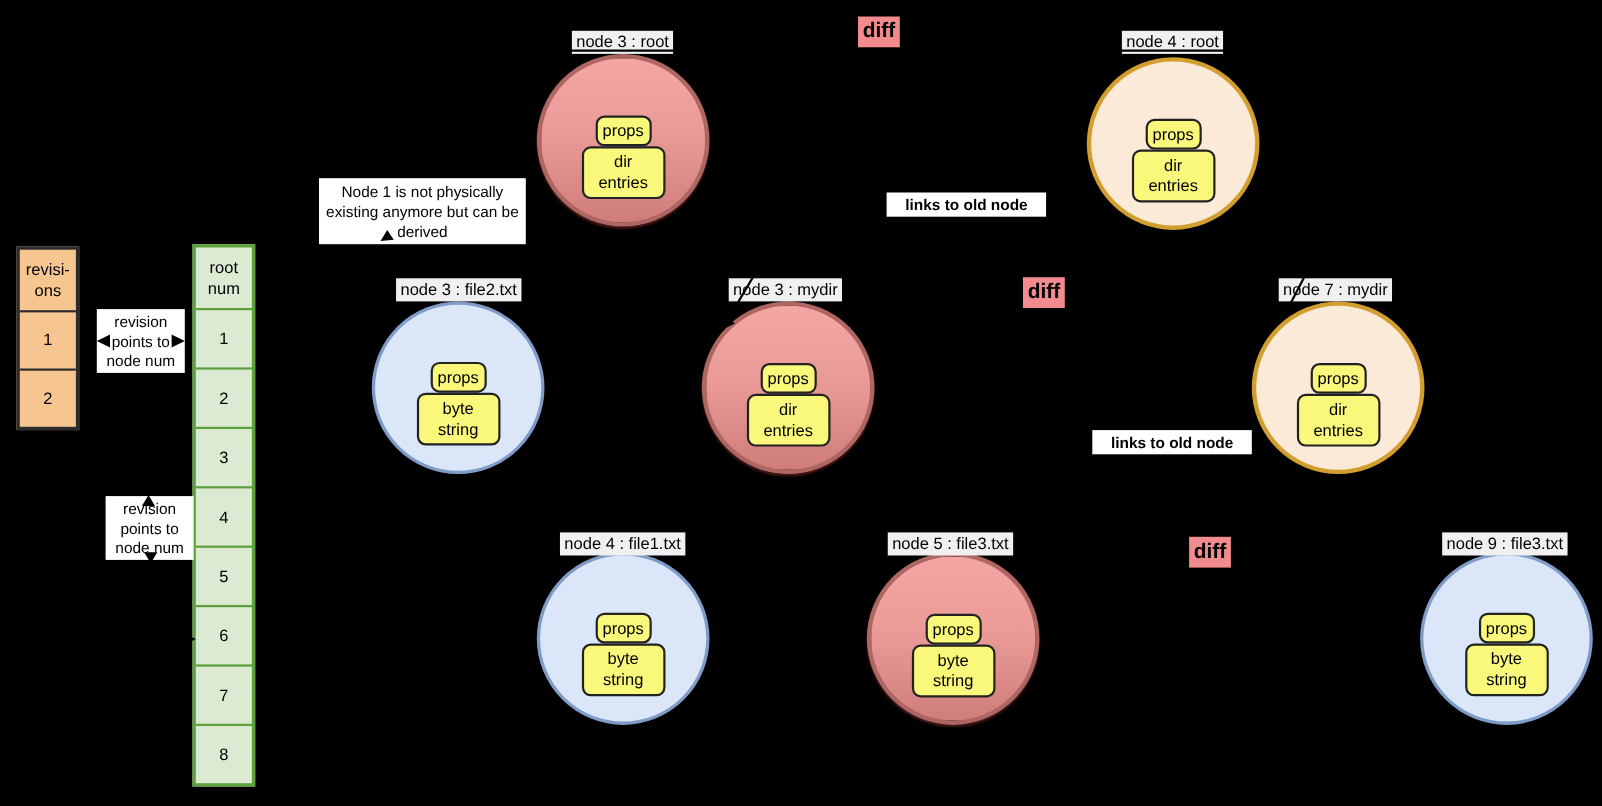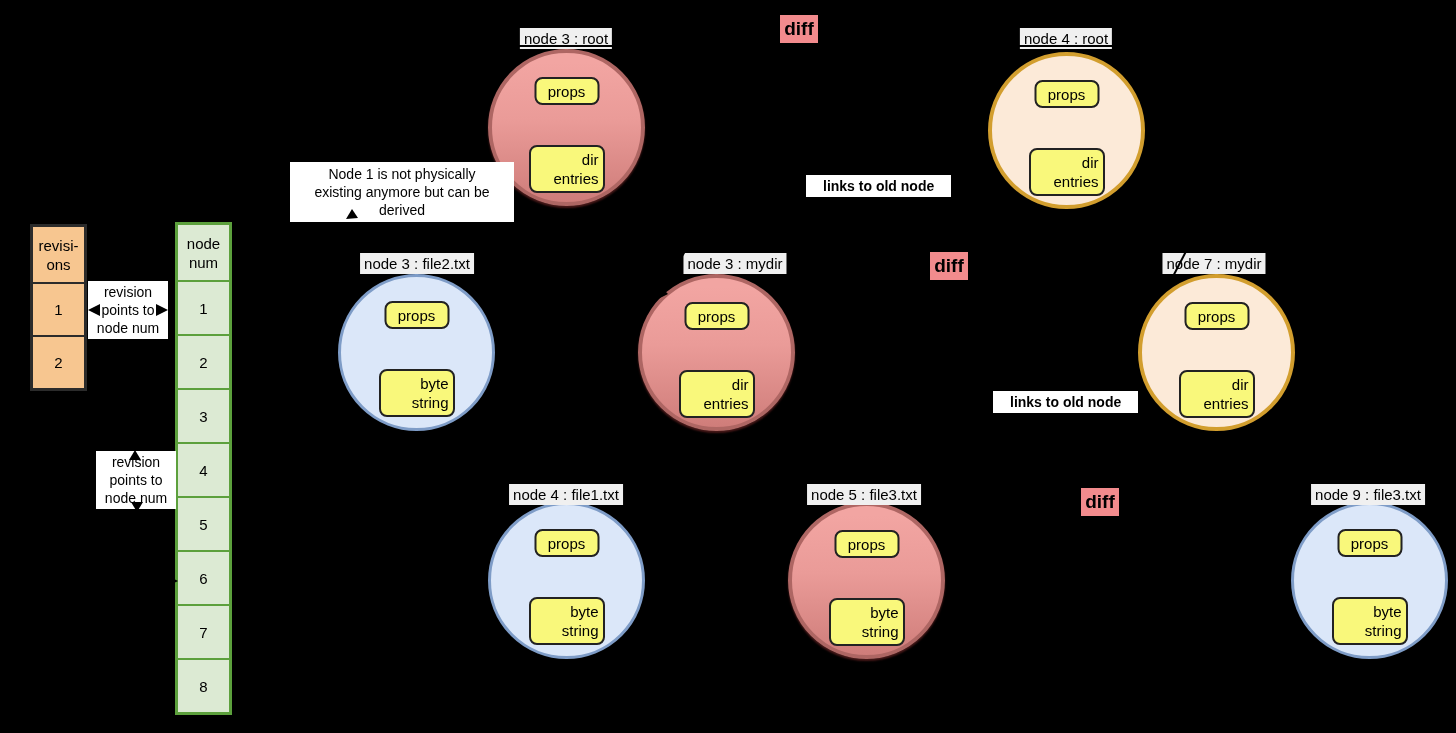--- a/index.html
+++ b/index.html
@@ -9,21 +9,21 @@
   }
   
   .legend{
     position:absolute;left:25px;top:84px;width:206px;height:84px;box-sizing:border-box;
     background:#ededed;border:2px solid #3a3a3a;border-left:3px solid #20309c;
     box-shadow:3px 3px 0 #16161a;padding:7px 0 0 8px;
   }
   .legend div{font-size:15px;line-height:22px;white-space:nowrap;}
   
   .tbl{position:absolute;box-sizing:border-box;text-align:center;}
-  .rev-table{left:30px;top:224px;width:57px;background:#f7c690;border:3px solid #2b2b2b;}
+  .rev-table{left:15px;top:224px;width:57px;background:#f7c690;border:3px solid #2b2b2b;}
   .rev-header{height:55px;border-bottom:2px solid #2b2b2b;display:flex;flex-direction:column;justify-content:center;font-size:15px;line-height:19px;}
   .rev-cell{height:51px;border-bottom:2px solid #2b2b2b;display:flex;align-items:center;justify-content:center;font-size:15px;}
   .rev-cell:last-child{border-bottom:none;}
   .num-table{left:175px;top:222px;width:57px;background:#dcead3;border:3px solid #5ca03c;}
   .num-header{height:55px;border-bottom:2px solid #5ca03c;display:flex;flex-direction:column;justify-content:center;font-size:15px;line-height:19px;}
   .num-cell{height:52px;border-bottom:2px solid #5ca03c;display:flex;align-items:center;justify-content:center;font-size:15px;}
   .num-cell:last-child{border-bottom:none;}
   
   .node-circle{position:absolute;width:157px;height:157px;border-radius:50%;box-sizing:border-box;}
   .node-circle.deleted{
@@ -35,22 +35,22 @@
   .node-label{
     position:absolute;transform:translateX(-50%);background:#f0f0f0;
     font-size:15px;line-height:19px;padding:1px 4px;white-space:nowrap;z-index:2;
   }
   .content-box{
     position:absolute;left:50%;transform:translateX(-50%);
     background:#f9f87b;border:2px solid #222;border-radius:8px;box-sizing:border-box;
     font-size:15px;line-height:19px;text-align:center;
     display:flex;align-items:center;justify-content:center;
   }
-  .box1{top:24px;width:65px;height:28px;}
-  .box2{top:92px;width:76px;height:48px;padding:2px 4px;text-align:right;}
+  .box1{top:52px;width:51px;height:28px;}
+  .box2{top:80px;width:76px;height:48px;padding:2px 4px;}
   
   .diff-badge{
     position:absolute;width:38px;height:28px;background:#f28b8d;color:#000000;
     font-weight:bold;font-size:19px;display:flex;align-items:center;justify-content:center;z-index:2;
   }
   
   .note{position:absolute;background:#fff;color:#000;font-size:14px;line-height:18px;text-align:center;z-index:2;}
   .note.pad{padding:2px 17px;font-weight:bold;}
   
   .overlay{position:absolute;left:0;top:0;z-index:3;pointer-events:none;}
@@ -65,21 +65,21 @@
     <div class="rev-header">
       <span>revisi-</span>
       <span>ons</span>
     </div>
     <div class="rev-cell">1</div>
     <div class="rev-cell">2</div>
   </div>
 
   <div class="tbl num-table">
     <div class="num-header">
-      <span>node</span>
+      <span>root</span>
       <span>num</span>
     </div>
     <div class="num-cell">1</div>
     <div class="num-cell">2</div>
     <div class="num-cell">3</div>
     <div class="num-cell">4</div>
     <div class="num-cell">5</div>
     <div class="num-cell">6</div>
     <div class="num-cell">7</div>
     <div class="num-cell">8</div>
@@ -96,21 +96,21 @@
     <div class="content-box box1">props</div>
     <div class="content-box box2">dir entries</div>
   </div>
 
   <div class="node-label" style="left:417px;top:253px;">node 3 : file2.txt</div>
   <div class="node-circle file" style="left:338px;top:274px;">
     <div class="content-box box1">props</div>
     <div class="content-box box2">byte string</div>
   </div>
 
-  <div class="node-label" style="left:714px;top:253px;margin-left:21px;">node 3 : mydir</div>
+  <div class="node-label" style="left:714px;top:253px;">node 3 : mydir</div>
   <div class="node-circle deleted" style="left:638px;top:274px;">
     <div class="content-box box1">props</div>
     <div class="content-box box2">dir entries</div>
   </div>
 
   <div class="node-label" style="left:1214px;top:253px;">node 7 : mydir</div>
   <div class="node-circle directory" style="left:1138px;top:274px;">
     <div class="content-box box1">props</div>
     <div class="content-box box2">dir entries</div>
   </div>
@@ -130,21 +130,21 @@
   <div class="node-label" style="left:1368px;top:484px;">node 9 : file3.txt</div>
   <div class="node-circle file" style="left:1291px;top:502px;">
     <div class="content-box box1">props</div>
     <div class="content-box box2">byte string</div>
   </div>
 
   <div class="diff-badge" style="left:780px;top:15px;">diff</div>
   <div class="diff-badge" style="left:930px;top:252px;">diff</div>
   <div class="diff-badge" style="left:1081px;top:488px;">diff</div>
 
-  <div class="note" style="left:290px;top:162px;width:188px;padding:3px 18px;">Node 1 is not physically existing anymore but can be derived</div>
+  <div class="note" style="left:290px;top:162px;width:188px;padding:3px 0;">Node 1 is not physically existing anymore but can be derived</div>
   <div class="note pad" style="left:806px;top:175px;white-space:nowrap;">links to old node</div>
   <div class="note pad" style="left:993px;top:391px;white-space:nowrap;">links to old node</div>
   <div class="note" style="left:88px;top:281px;width:78px;padding:2px 1px;">revision points to node num</div>
   <div class="note" style="left:96px;top:451px;width:78px;padding:2px 1px;">revision points to node num</div>
 
   <svg class="overlay" width="1456" height="733">
     <line x1="505" y1="46" x2="628" y2="46" stroke="#000" stroke-width="2"></line>
     <line x1="1006" y1="46" x2="1128" y2="46" stroke="#000" stroke-width="2"></line>
     <line x1="694" y1="236" x2="656" y2="300" stroke="#000" stroke-width="2"></line>
     <polygon points="656,300 662,288 668,294" fill="#000"></polygon>

